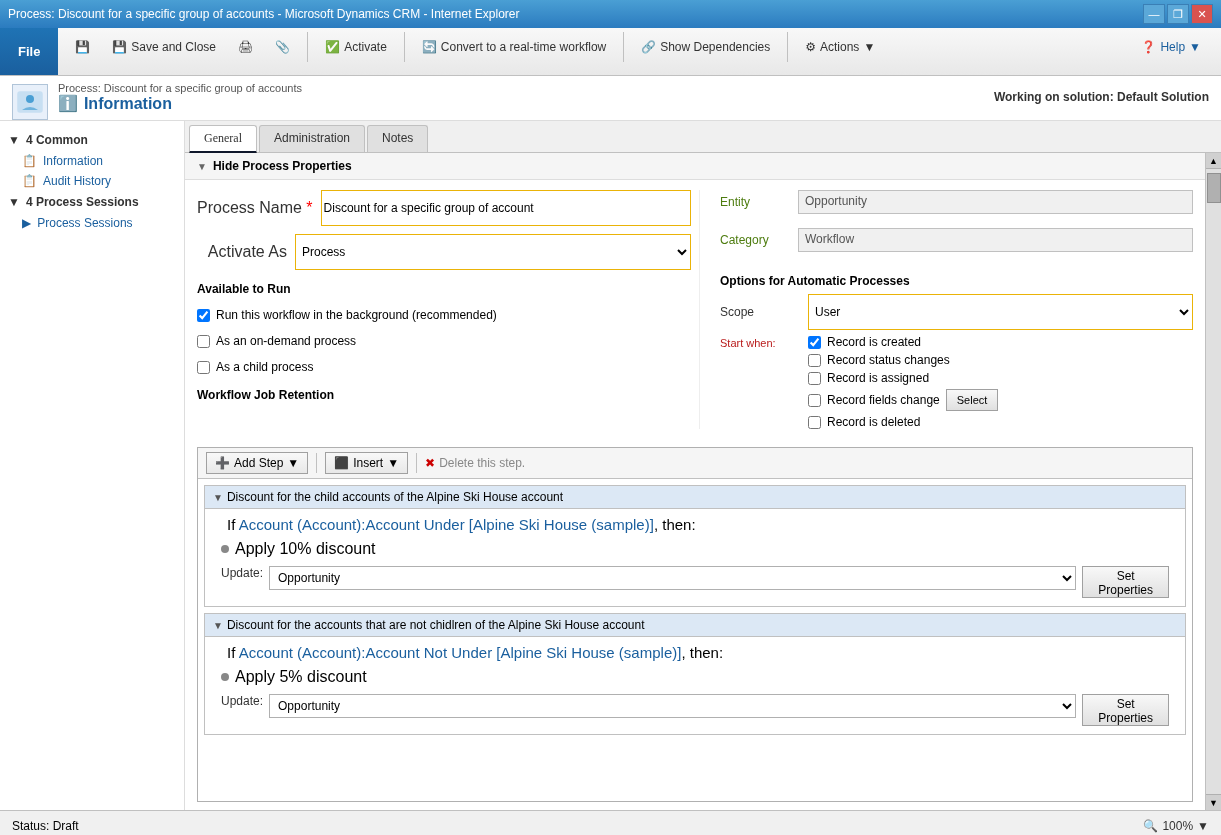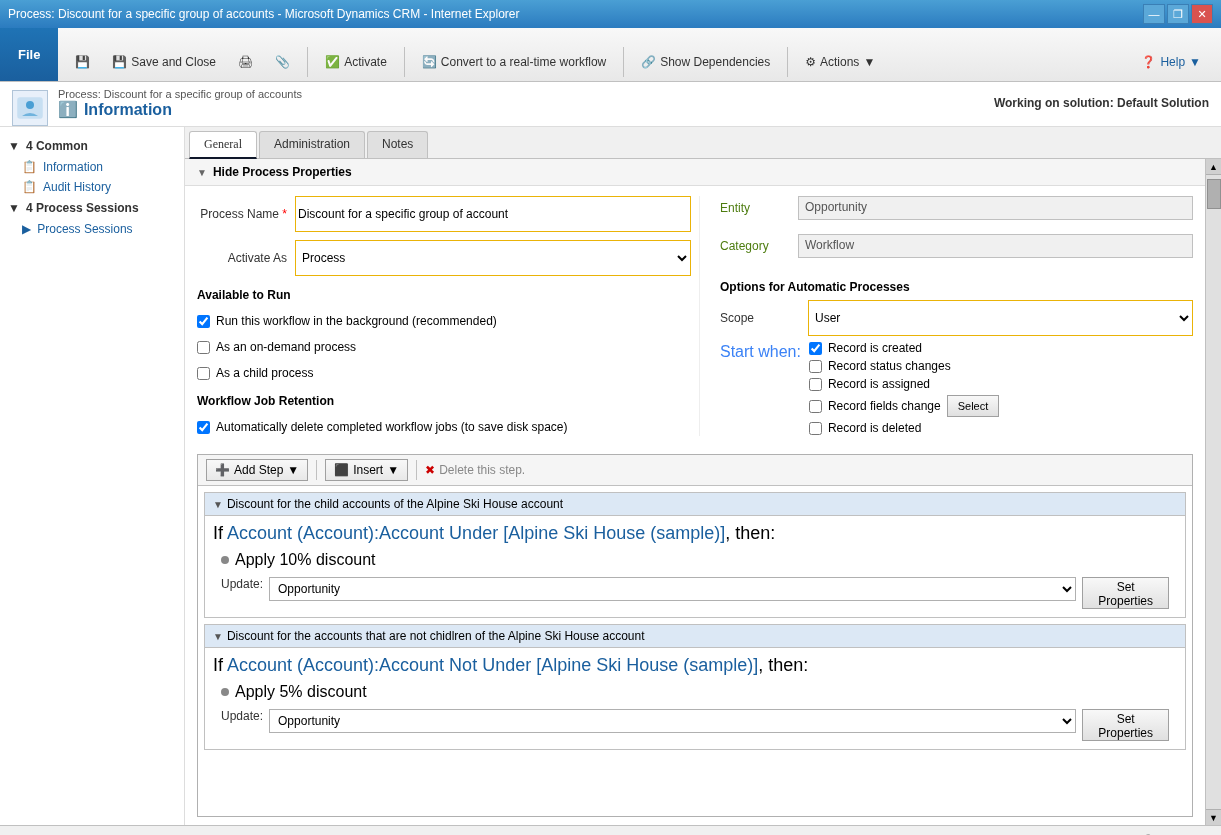--- a/index.html
+++ b/index.html
@@ -27,23 +27,23 @@
       display: flex; align-items: center; justify-content: center;
       cursor: pointer;
     }
     .title-btn.close { background: #d9534f; }
 
     
     .toolbar {
       background: linear-gradient(to bottom, #f8f8f8, #e8e8e8);
       border-bottom: 1px solid #c0c0c0;
       display: flex;
-      align-items: flex-end;
+      align-items: flex-start;
       padding: 0;
-      height: 54px;
+      height: 48px;
     }
     .file-btn {
       background: linear-gradient(to bottom, #1f73b5, #1a5f9e);
       color: white;
       font-size: 13px;
       font-weight: bold;
       padding: 0 18px;
       height: 100%;
       display: flex;
       align-items: center;
@@ -193,21 +193,21 @@
     .form-grid {
       display: grid;
       grid-template-columns: 1fr 1fr;
       padding: 10px 12px;
       gap: 8px;
     }
     .form-left { display: flex; flex-direction: column; gap: 8px; }
     .form-right { display: flex; flex-direction: column; gap: 8px; padding-left: 20px; border-left: 1px solid #eee; }
 
     .field-row { display: flex; align-items: center; gap: 8px; }
-    .field-label { font-size: 12px; color: #333; min-width: 90px; text-align: right; }
+    .field-label { font-size: 16px; color: #333; min-width: 90px; text-align: right; }
     .field-label.required::after { content: ' *'; color: red; }
     .field-input { flex: 1; }
     input[type="text"], select {
       width: 100%;
       padding: 3px 2px;
       border: 1px solid #eab308;
       font-size: 12px;
       height: 36px;
       background: white;
     }
@@ -227,21 +227,21 @@
     .subsection-title { font-weight: bold; font-size: 12px; padding: 4px 0 2px 0; }
     .checkbox-row { display: flex; align-items: center; gap: 6px; padding: 2px 0; }
     .checkbox-row input[type="checkbox"] { margin: 0; }
 
     
     .options-section { margin-top: 8px; }
     .options-title { font-weight: bold; font-size: 12px; margin-bottom: 6px; }
     .scope-row { display: flex; align-items: center; gap: 8px; margin-bottom: 5px; }
     .scope-label { font-size: 12px; color: #333; min-width: 80px; }
     .start-when-row { display: flex; align-items: flex-start; gap: 8px; }
-    .start-when-label { font-size: 16px; color: #3b82f6; min-width: 80px; padding-top: 2px; }
+    .start-when-label { font-size: 11px; color: #b91c1c; min-width: 80px; padding-top: 2px; }
     .start-when-options { display: flex; flex-direction: column; gap: 4px; }
     .start-when-item { display: flex; align-items: center; gap: 6px; }
     .select-btn {
       padding: 2px 10px;
       background: linear-gradient(to bottom, #f8f8f8, #e0e0e0);
       border: 1px solid #a0a0a0;
       font-size: 11px;
       cursor: pointer;
       height: 22px;
     }
@@ -276,22 +276,23 @@
     .step-header {
       display: flex; align-items: center; gap: 4px;
       padding: 4px 8px;
       background: #dce8f5;
       border-bottom: 1px solid #c0c0c0;
       font-size: 12px;
     }
     .step-toggle { color: #555; cursor: pointer; font-size: 10px; }
     .step-body { padding: 4px 8px; }
     .condition-row {
-      font-size: 18px;
+      font-size: 15px;
       padding: 3px 0;
+      margin-left: 14px;
     }
     .condition-row a { color: #1a5f9e; text-decoration: none; }
     .action-item {
       display: flex; align-items: center; gap: 6px;
       padding: 4px 8px;
     }
     .bullet { width: 8px; height: 8px; background: #888; border-radius: 50%; }
     .action-text { font-size: 16px; }
     .update-row {
       display: flex; gap: 6px;
@@ -490,24 +491,20 @@
             <div class="checkbox-row">
               <input type="checkbox" style="">
               <label>As an on-demand process</label>
             </div>
             <div class="checkbox-row">
               <input type="checkbox" style="">
               <label>As a child process</label>
             </div>
 
             <div class="subsection-title">Workflow Job Retention</div>
-            <div class="checkbox-row">
-              <input type="checkbox" checked="" style="">
-              <label>Automatically delete completed workflow jobs (to save disk space)</label>
-            </div>
           </div>
 
           <div class="form-right">
             <div class="entity-row">
               <span class="entity-label">Entity</span>
               <span class="readonly-field">Opportunity</span>
             </div>
             <div class="entity-row">
               <span class="entity-label">Category</span>
               <span class="readonly-field">Workflow</span>

